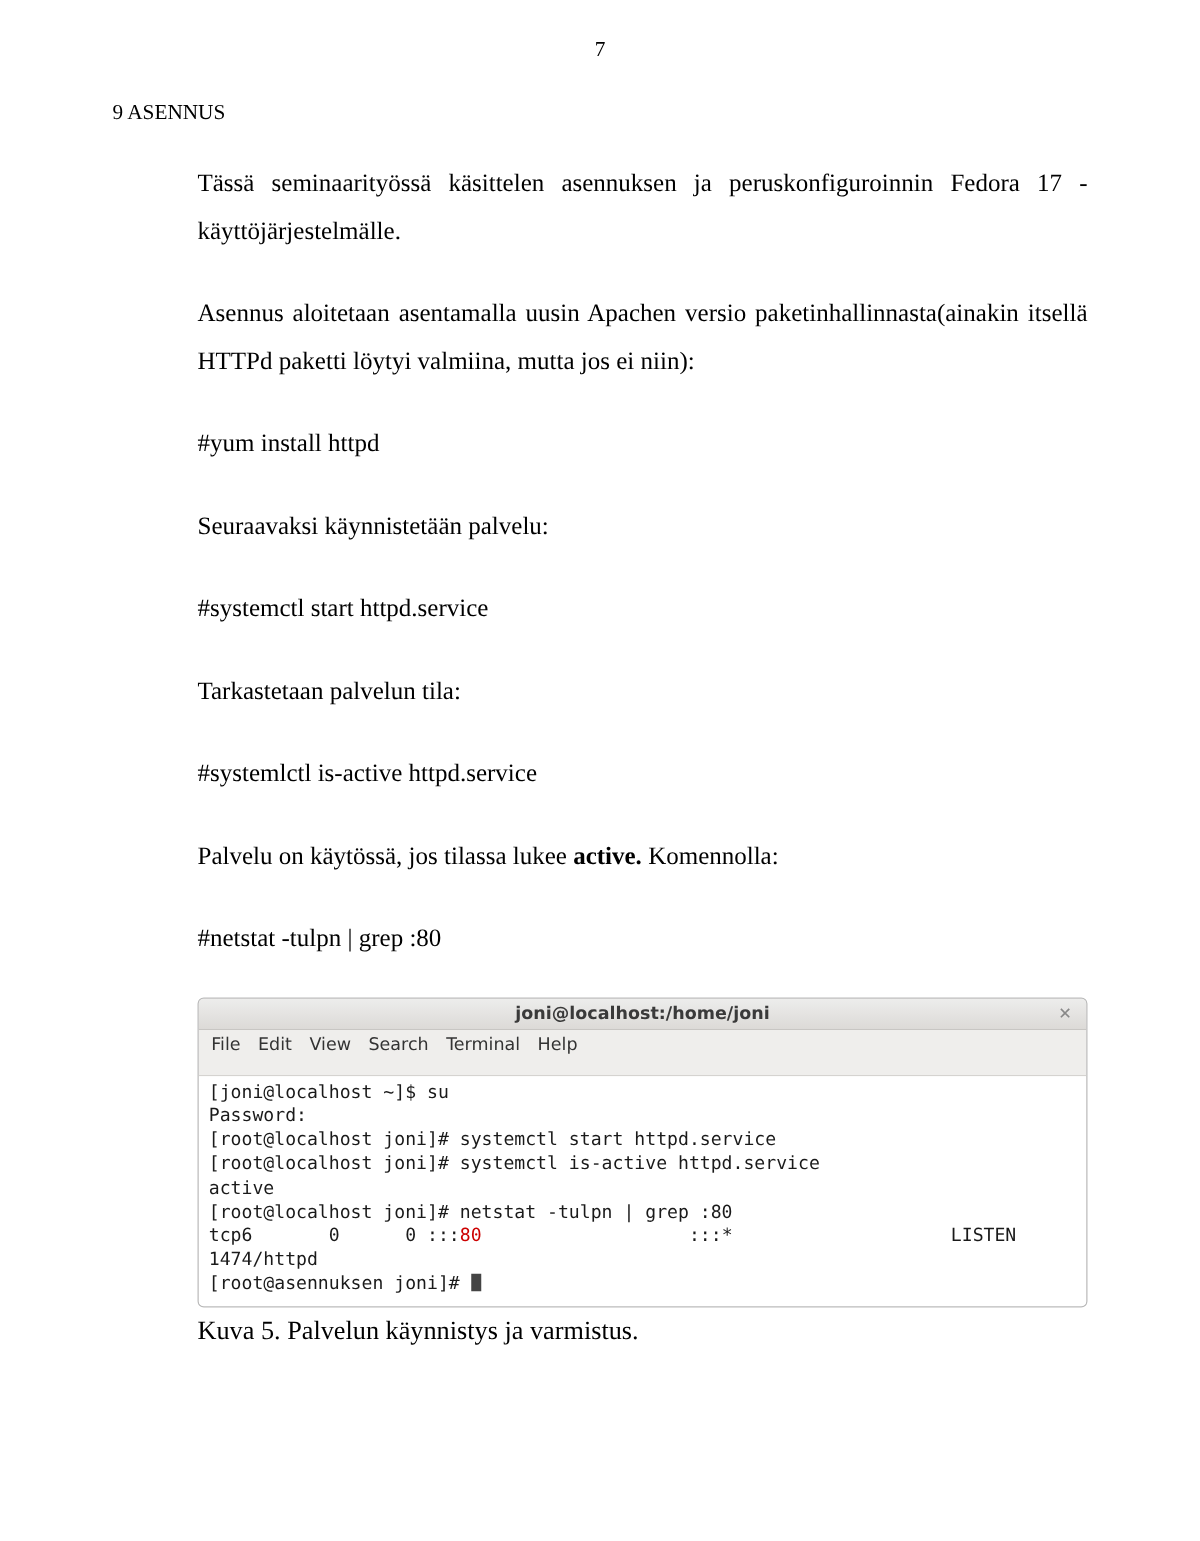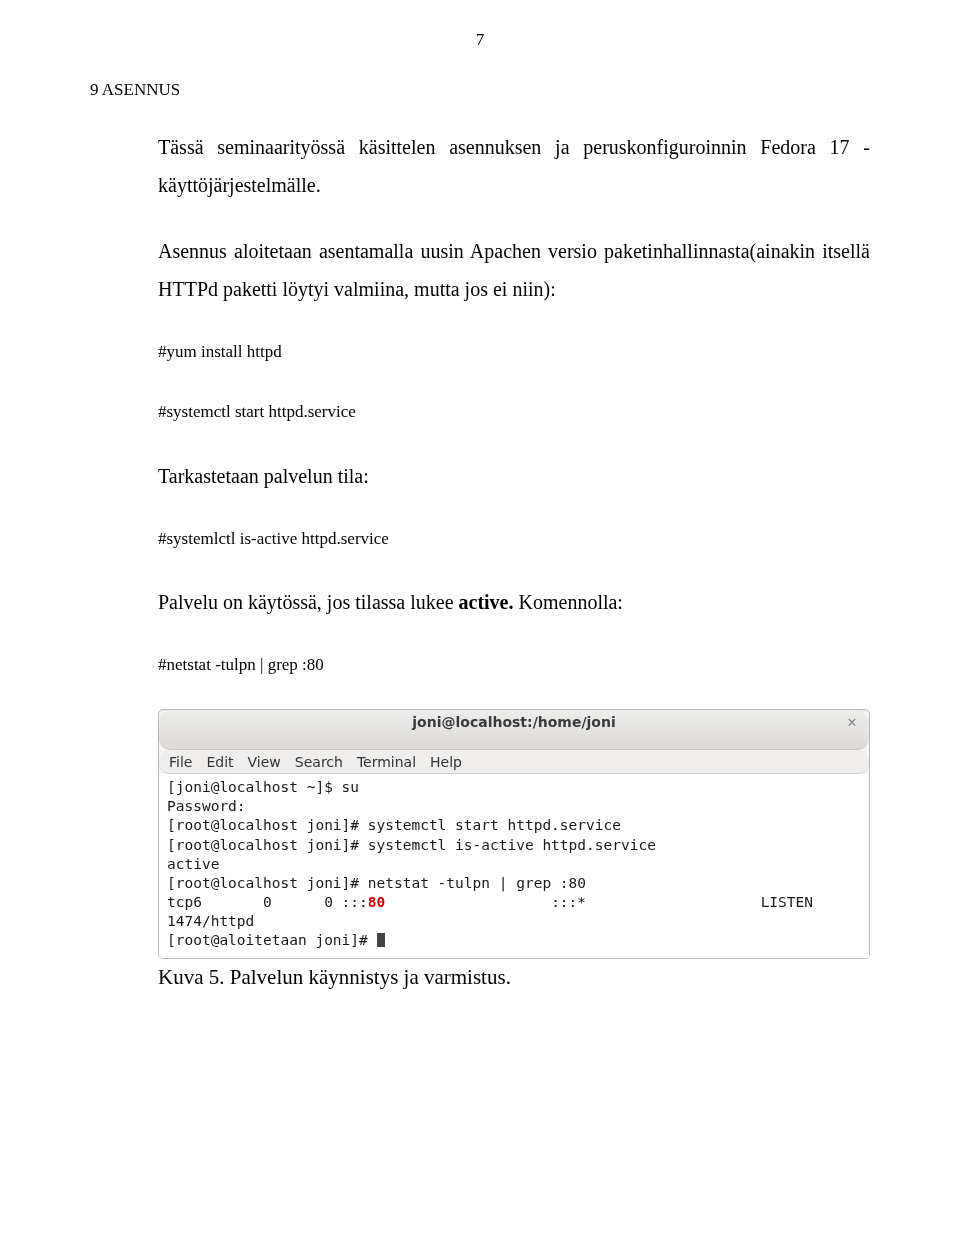--- a/index.html
+++ b/index.html
@@ -26,21 +26,21 @@
     font-weight: normal;
     margin: 0 0 28px 0;
   }
   p.body {
     font-size: 20px;
     line-height: 1.9;
     margin: 0 0 28px 68px;
     text-align: justify;
   }
   p.cmd {
-    font-size: 17px;
+    font-size: 20px;
     line-height: 1.9;
     margin: 0 0 28px 68px;
   }
   .inline-bold {
     font-weight: bold;
   }
   .terminal-wrap {
     margin: 4px 0 0 68px;
     border: 1px solid #bbb;
     border-radius: 5px;
@@ -48,55 +48,53 @@
     font-family: "DejaVu Sans Mono", "Menlo", "Consolas", monospace;
     background: #f7f6f5;
     box-shadow: 0 1px 0 rgba(0,0,0,0.08) inset;
   }
   .term-titlebar {
     display: flex;
     align-items: center;
     justify-content: space-between;
     background: linear-gradient(#ededec, #dcdad7);
     border-bottom: 1px solid #c8c6c3;
-    padding: 3px 8px 18px 8px;
+    padding: 3px 8px 3px 8px;
     font-family: "DejaVu Sans", "Segoe UI", sans-serif;
     font-size: 14px;
     font-weight: bold;
     color: #3a3a3a;
-    border-radius: 12px;
   }
   .term-title-spacer { width: 18px; }
   .term-title-text { flex: 1; text-align: center; }
   .term-close {
     width: 18px; height: 18px;
     display: flex; align-items: center; justify-content: center;
     color: #888; font-size: 13px;
   }
   .term-menubar {
     display: flex;
     gap: 14px;
-    padding: 4px 10px 3px 10px;
+    padding: 4px 10px 16px 10px;
     background: #efeeec;
     border-bottom: 1px solid #d5d3d0;
     font-family: "DejaVu Sans", "Segoe UI", sans-serif;
     font-size: 14px;
     color: #333;
-    border-radius: 10px;
   }
   .term-menubar span { cursor: default; }
   .term-body {
     background: #fff;
     padding: 4px 8px 8px 8px;
     font-size: 14.5px;
     line-height: 1.32;
     color: #1a1a1a;
     white-space: pre;
   }
-  .tred  { color: #cc0000; font-weight: bold; }
+  .tred  { color: #cc0000; font-weight: normal; }
   .cursor-block {
     display: inline-block;
     width: 8px; height: 14px;
     background: #444;
     vertical-align: -2px;
   }
   .caption {
     font-size: 21px;
     margin: 6px 0 0 68px;
   }
@@ -109,20 +107,21 @@
   <div class="page-number">7</div>
 
   <h2 class="section-title">9  ASENNUS</h2>
 
   <p class="body">Tässä seminaarityössä käsittelen asennuksen ja peruskonfiguroinnin Fedora 17 -käyttöjärjestelmälle.</p>
 
   <p class="body">Asennus aloitetaan asentamalla uusin Apachen versio paketinhallinnasta(ainakin itsellä HTTPd paketti löytyi valmiina, mutta jos ei niin):</p>
 
   <p class="cmd">#yum install httpd</p>
 
+  <p class="body">Seuraavaksi käynnistetään palvelu:</p>
 
   <p class="cmd">#systemctl start httpd.service</p>
 
   <p class="body">Tarkastetaan palvelun tila:</p>
 
   <p class="cmd">#systemlctl is-active httpd.service</p>
 
   <p class="body">
     <span>Palvelu on käytössä, jos tilassa lukee </span><span class="inline-bold">active.</span><span> Komennolla:</span>
   </p>
@@ -145,18 +144,18 @@
       <span>Help</span>
     </div>
     <div class="term-body"><span>[joni@localhost ~]$ su</span>
 <span>Password:</span>
 <span>[root@localhost joni]# systemctl start httpd.service</span>
 <span>[root@localhost joni]# systemctl is-active httpd.service</span>
 <span>active</span>
 <span>[root@localhost joni]# netstat -tulpn | grep :80</span>
 <span>tcp6       0      0 :::</span><span class="tred">80</span><span>                   :::*                    LISTEN     </span>
 <span>1474/httpd</span>
-<span>[root@aloitetaan joni]# </span><span class="cursor-block"></span></div>
+<span>[root@asennuksen joni]# </span><span class="cursor-block"></span></div>
   </div>
 
   <p class="caption">Kuva 5. Palvelun käynnistys ja varmistus.</p>
 
 </div>
 
 </body></html>

